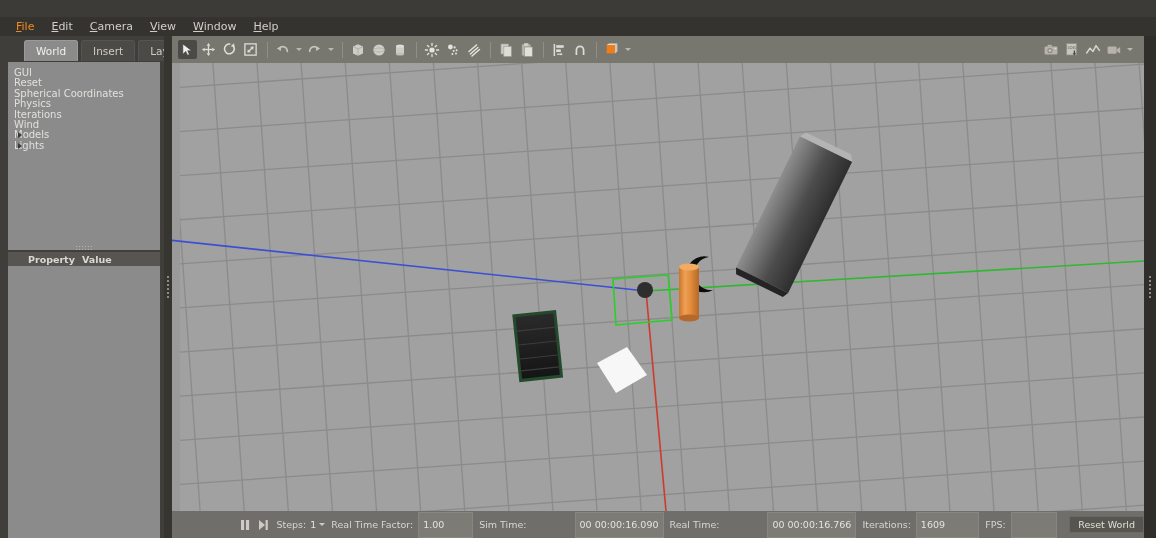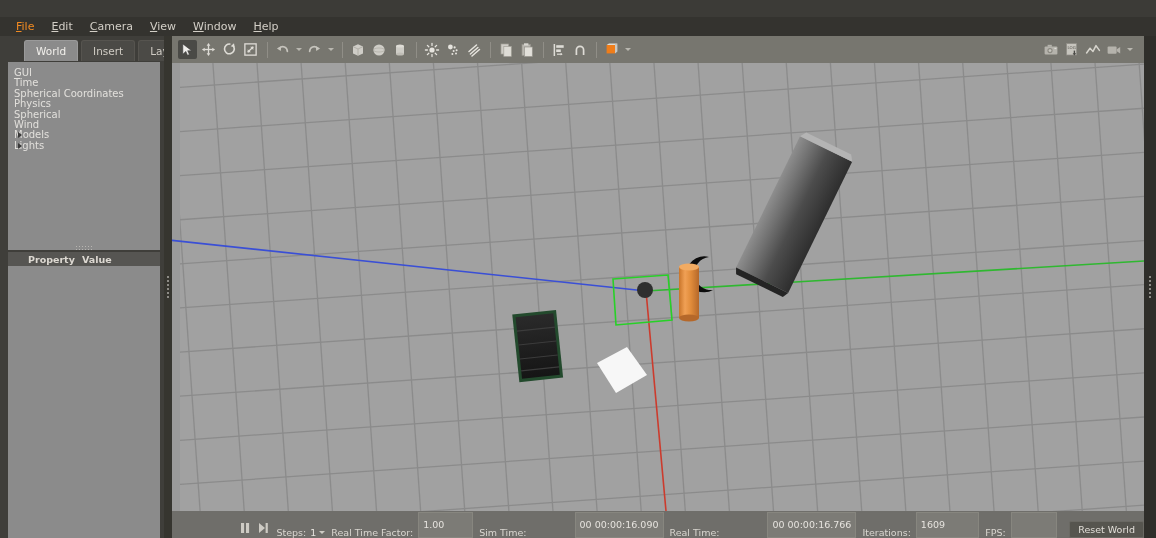--- a/index.html
+++ b/index.html
@@ -202,21 +202,21 @@
     background: #9a9a9a;
     overflow: hidden;
   }
   .viewport svg { display: block; }
 
   
   .statusbar {
     position: absolute; left: 0; top: 475px;
     width: 972px; height: 27px;
     background: #6f6e6a;
-    display: flex; align-items: flex-end;
+    display: flex; align-items: center;
   }
   .sb-btn {
     width: 22px; height: 20px;
     display: flex; align-items: center; justify-content: center;
     cursor: default;
   }
   .sb-label {
     font-size: 9.5px; color: #d9d6d0;
     margin-left: 6px; white-space: nowrap;
   }
@@ -288,30 +288,30 @@
       <div class="tab">Insert</div>
       <div class="tab">Layers</div>
     </div>
 
     <div class="treepanel">
       <div style="height:6px"></div>
       <div class="tree-row">
         <span>GUI</span>
       </div>
       <div class="tree-row">
-        <span>Time</span>
+        <span>Reset</span>
       </div>
       <div class="tree-row">
         <span>Spherical Coordinates</span>
       </div>
       <div class="tree-row">
         <span>Physics</span>
       </div>
       <div class="tree-row">
-        <span>Spherical</span>
+        <span>Iterations</span>
       </div>
       <div class="tree-row">
         <span>Wind</span>
       </div>
       <div class="tree-row">
         <span class="arrow"></span>
         <span>Models</span>
       </div>
       <div class="tree-row">
         <span class="arrow"></span>

